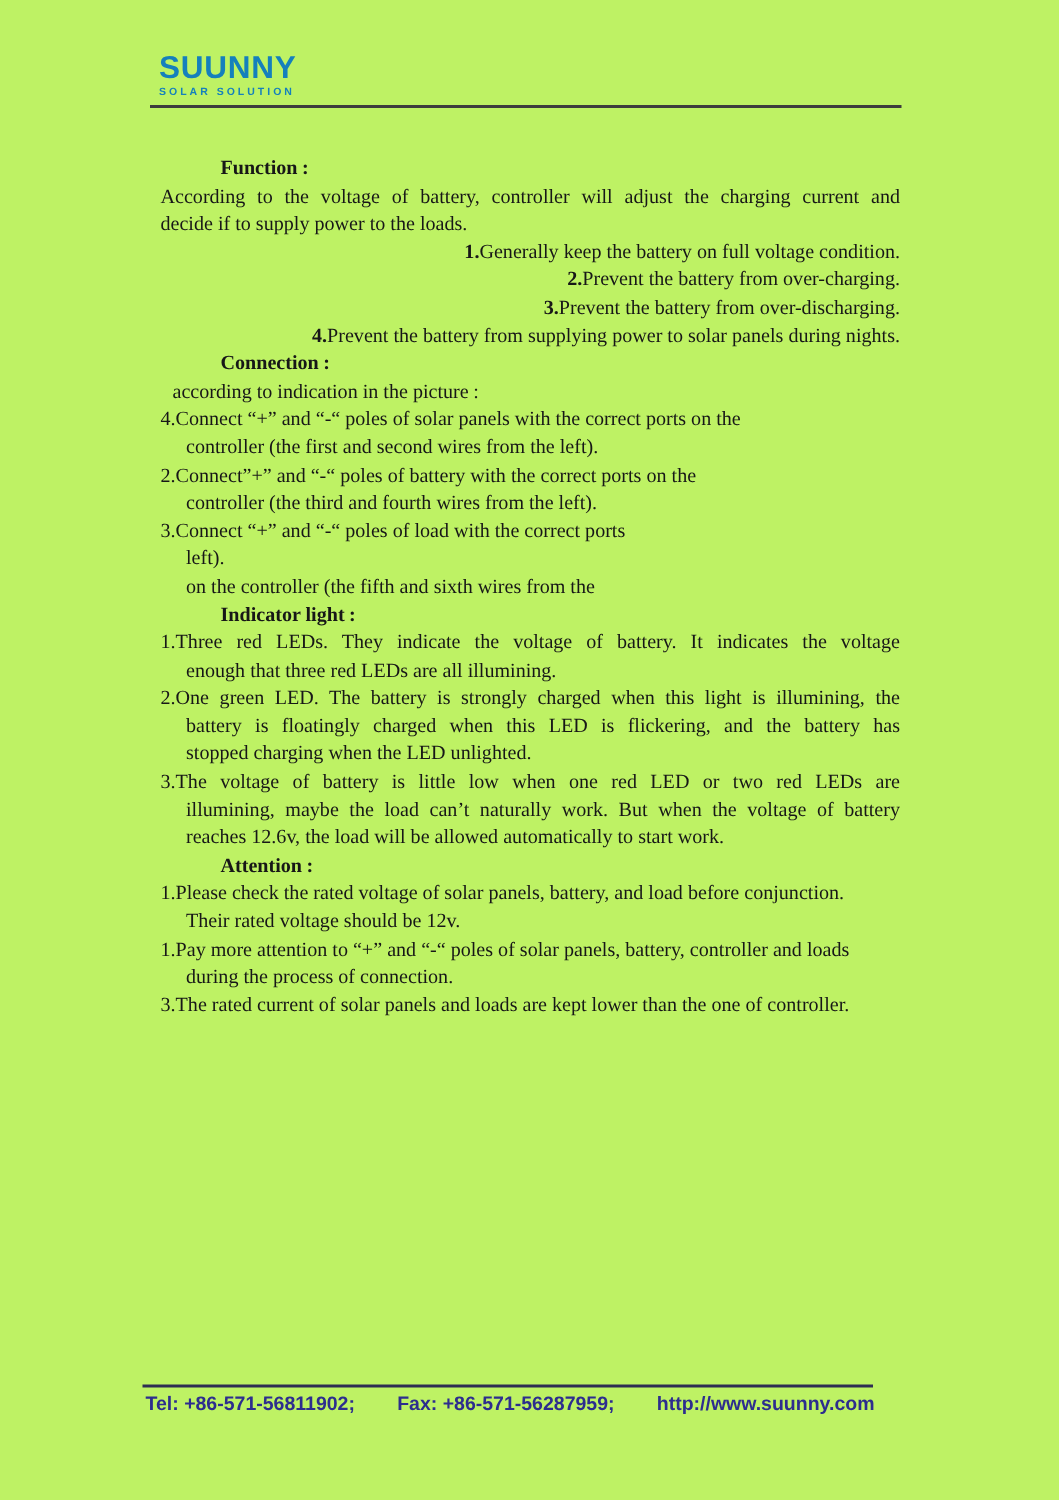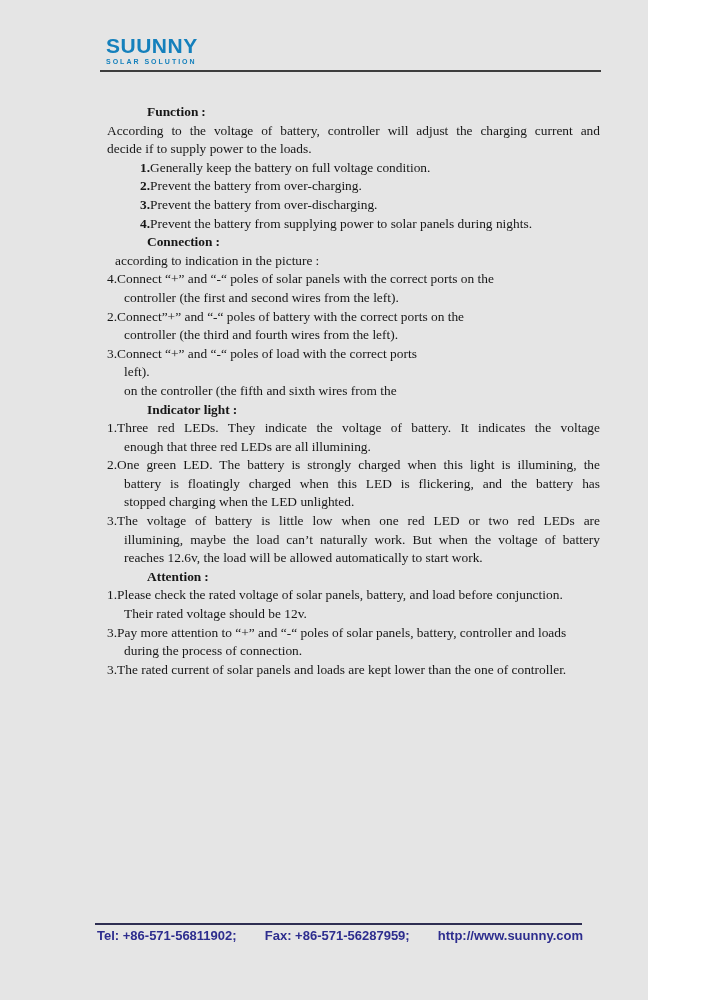--- a/index.html
+++ b/index.html
@@ -1,17 +1,17 @@
 <!DOCTYPE html>
 <html><head>
 <meta charset="utf-8">
 <style>
   html,body{margin:0;padding:0;background:#ffffff;}
   .page{
-    position:relative;width:648px;height:1000px;background:#e5e5e5;overflow:hidden;
+    position:relative;width:706px;height:1000px;background:#bef264;overflow:hidden;
     font-family:"Liberation Serif","DejaVu Serif",serif;color:#171717;
   }
   
   .logo{position:absolute;left:106px;top:36px;}
   .logo-main{
     font-family:"Liberation Sans","DejaVu Sans",sans-serif;font-weight:bold;
     font-size:21px;line-height:20px;letter-spacing:.5px;color:#1580bc;
   }
   .logo-sub{
     font-family:"Liberation Sans","DejaVu Sans",sans-serif;font-weight:bold;
@@ -19,21 +19,21 @@
   }
   .header-rule{position:absolute;left:100px;top:70px;width:501px;height:2px;background:#3d3d3d;}
   
   .content{
     position:absolute;left:107px;top:103px;width:493px;
     font-size:13.4px;line-height:18.6px;
   }
   .shead{font-weight:bold;margin-left:40px;}
   .wc{margin-left:3px;}
   .sub{padding-left:8px;}
-  .fitem{padding-left:33px;white-space:nowrap;}
+  .fitem{padding-left:33px;white-space:nowrap;text-align:right;}
   .fitem .num{font-weight:bold;}
   .ln{white-space:nowrap;}
   .ln.jst{white-space:normal;text-align:justify;text-align-last:justify;}
   .ln.ind{padding-left:17px;}
   
   .footer-rule{position:absolute;left:95px;top:923px;width:487px;height:2px;background:#2e2e52;}
   .footer-row{
     position:absolute;left:97px;top:928px;width:486px;display:flex;justify-content:space-between;
     font-family:"Liberation Sans","DejaVu Sans",sans-serif;font-weight:bold;
     font-size:13px;color:#2d2d8e;white-space:nowrap;
@@ -102,21 +102,21 @@
         </div>
     </section>
 
     <section>
       <div class="shead"><span>Attention</span><span class="wc">:</span></div>
       <div>
           <div class="ln">1.Please check the rated voltage of solar panels, battery, and load before conjunction.</div>
           <div class="ln ind">Their rated voltage should be 12v.</div>
         </div>
       <div>
-          <div class="ln">3.Pay more attention to “+” and “-“ poles of solar panels, battery, controller and loads</div>
+          <div class="ln">1.Pay more attention to “+” and “-“ poles of solar panels, battery, controller and loads</div>
           <div class="ln ind">during the process of connection.</div>
         </div>
       <div>
           <div class="ln">3.The rated current of solar panels and loads are kept lower than the one of controller.</div>
         </div>
     </section>
 
   </div>
 
   <div class="footer-rule"></div>

